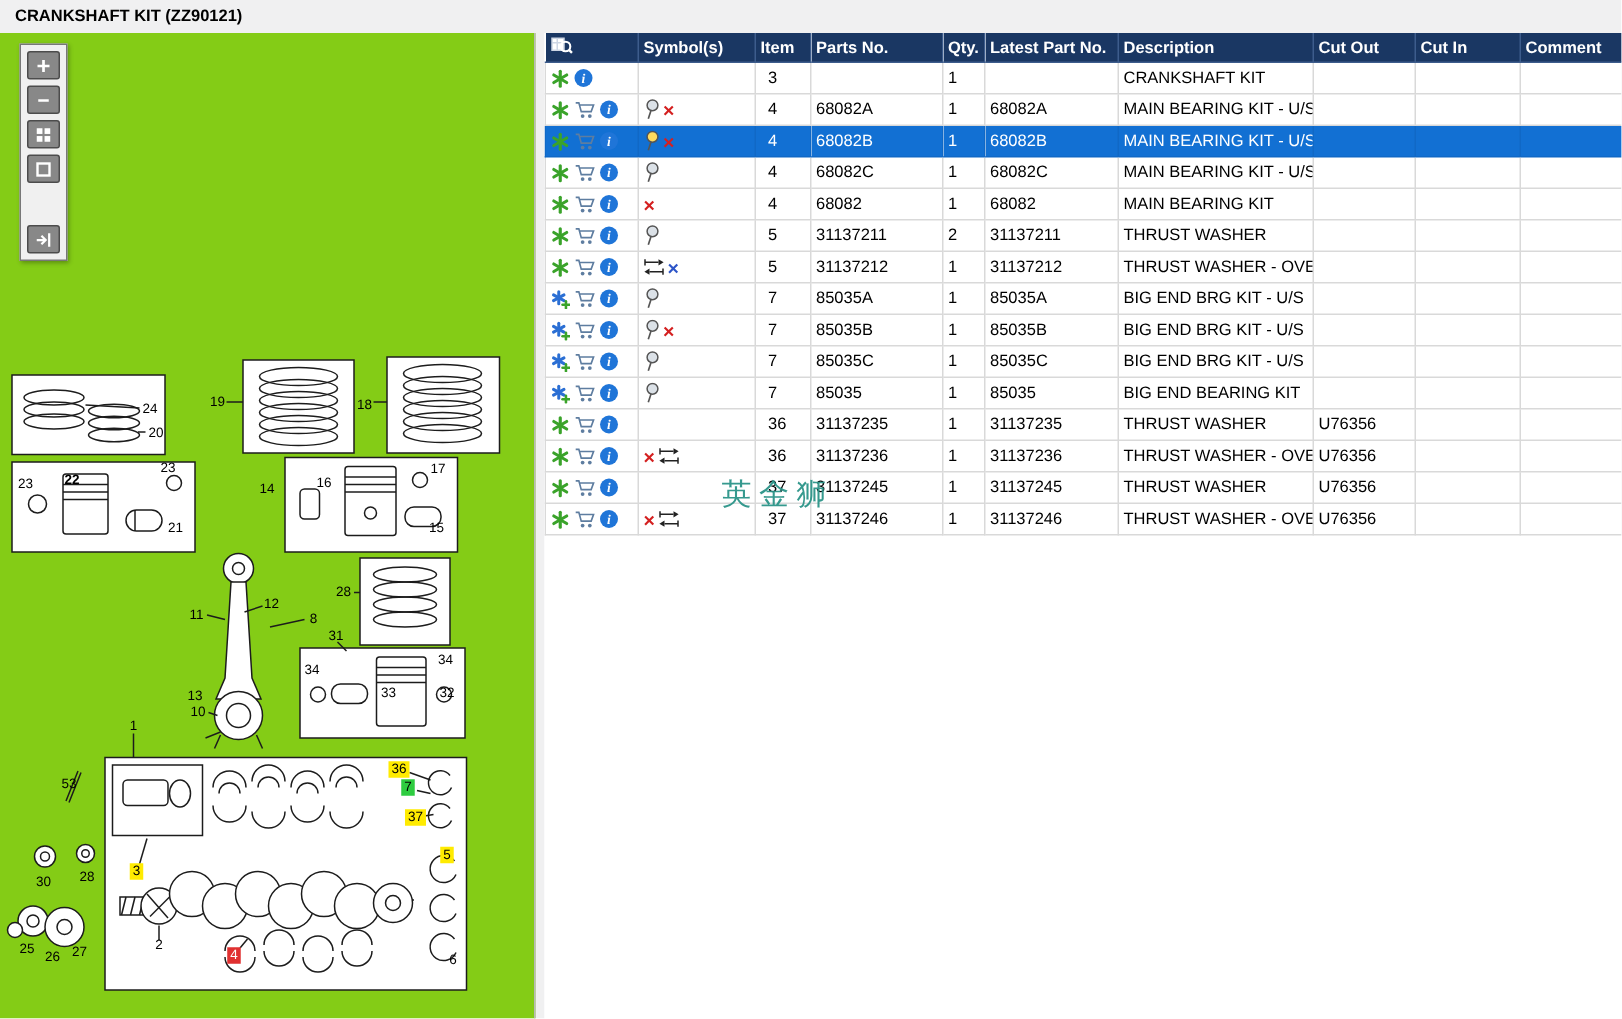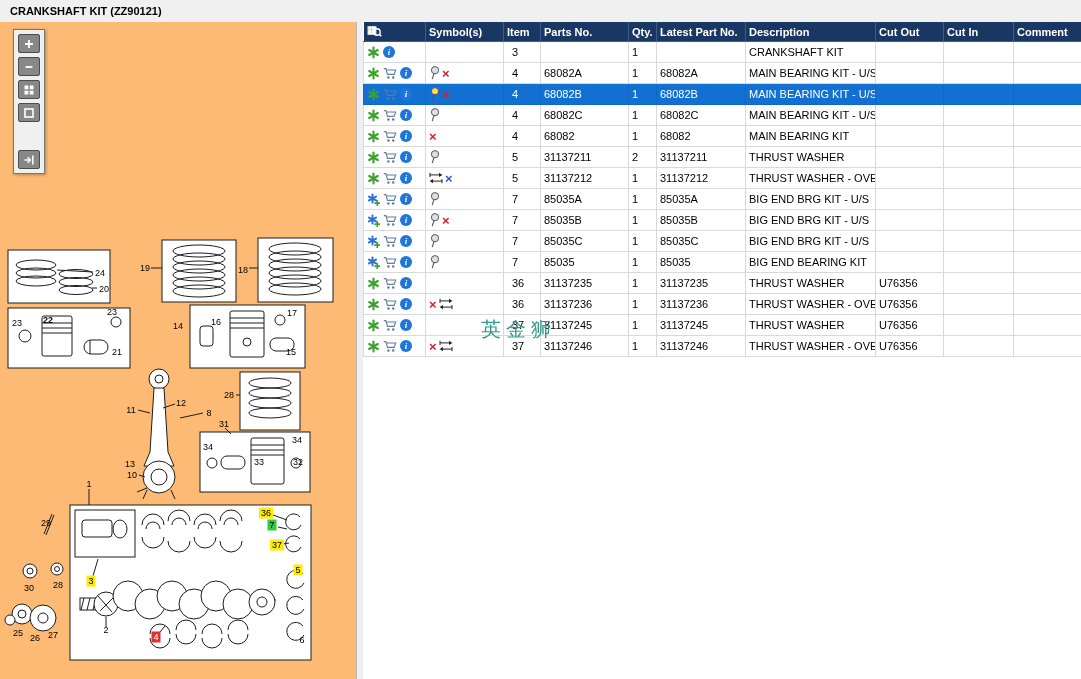--- a/index.html
+++ b/index.html
@@ -5,21 +5,21 @@
   html,body{margin:0;padding:0}
   body{width:1081px;height:679px;overflow:hidden;background:#fff;
        font-family:"Liberation Sans",sans-serif;position:relative}
 
   .titlebar{height:22px;background:#f0f0f1;display:flex;align-items:center;
             padding-left:10px;font-size:11px;font-weight:bold;color:#000}
 
   .main{display:flex;height:657px}
 
   
-  .left-panel{position:relative;width:356px;flex:0 0 356px;background:#fdba74;
+  .left-panel{position:relative;width:356px;flex:0 0 356px;background:#84cc16;
               border-right:1px solid #b9b9b9;overflow:hidden}
   .diagram-svg{position:absolute;left:0;top:0}
   .labels-layer{position:absolute;left:0;top:0;width:356px;height:657px}
   .dlabel{position:absolute;transform:translate(-50%,-50%);font-size:9px;
           line-height:11px;padding:0 2px;color:#000;white-space:nowrap}
   .hl-yellow{background:#ffeb00}
   .hl-green{background:#2ecc40}
   .hl-red{background:#e03030;color:#fff}
 
   
@@ -239,21 +239,21 @@
         <span class="dlabel" style="left: 209px; top: 391px;">8</span>
         <span class="dlabel" style="left: 224px; top: 402px;">31</span>
         <span class="dlabel" style="left: 229px; top: 373px;">28</span>
         <span class="dlabel" style="left: 132px; top: 453px;">10</span>
         <span class="dlabel" style="left: 130px; top: 442px;">13</span>
         <span class="dlabel" style="left: 208px; top: 425px;">34</span>
         <span class="dlabel" style="left: 231px; top: 440px; margin-left: 28px;">33</span>
         <span class="dlabel" style="left: 297px; top: 418px;">34</span>
         <span class="dlabel" style="left: 298px; top: 440px;">32</span>
         <span class="dlabel" style="left: 89px; top: 462px;">1</span>
-        <span class="dlabel" style="left: 46px; top: 501px;">29</span>
+        <span class="dlabel" style="left: 46px; top: 501px;">53</span>
         <span class="dlabel hl-yellow" style="left: 266px; top: 491px;">36</span>
         <span class="dlabel hl-green" style="left: 272px; top: 503px;">7</span>
         <span class="dlabel hl-yellow" style="left: 277px; top: 523px;">37</span>
         <span class="dlabel" style="left: 29px; top: 566px;">30</span>
         <span class="dlabel" style="left: 58px; top: 563px;">28</span>
         <span class="dlabel hl-yellow" style="left: 91px; top: 559px;">3</span>
         <span class="dlabel hl-yellow" style="left: 298px; top: 548px;">5</span>
         <span class="dlabel" style="left: 18px; top: 611px;">25</span>
         <span class="dlabel" style="left: 35px; top: 616px;">26</span>
         <span class="dlabel" style="left: 53px; top: 613px;">27</span>

